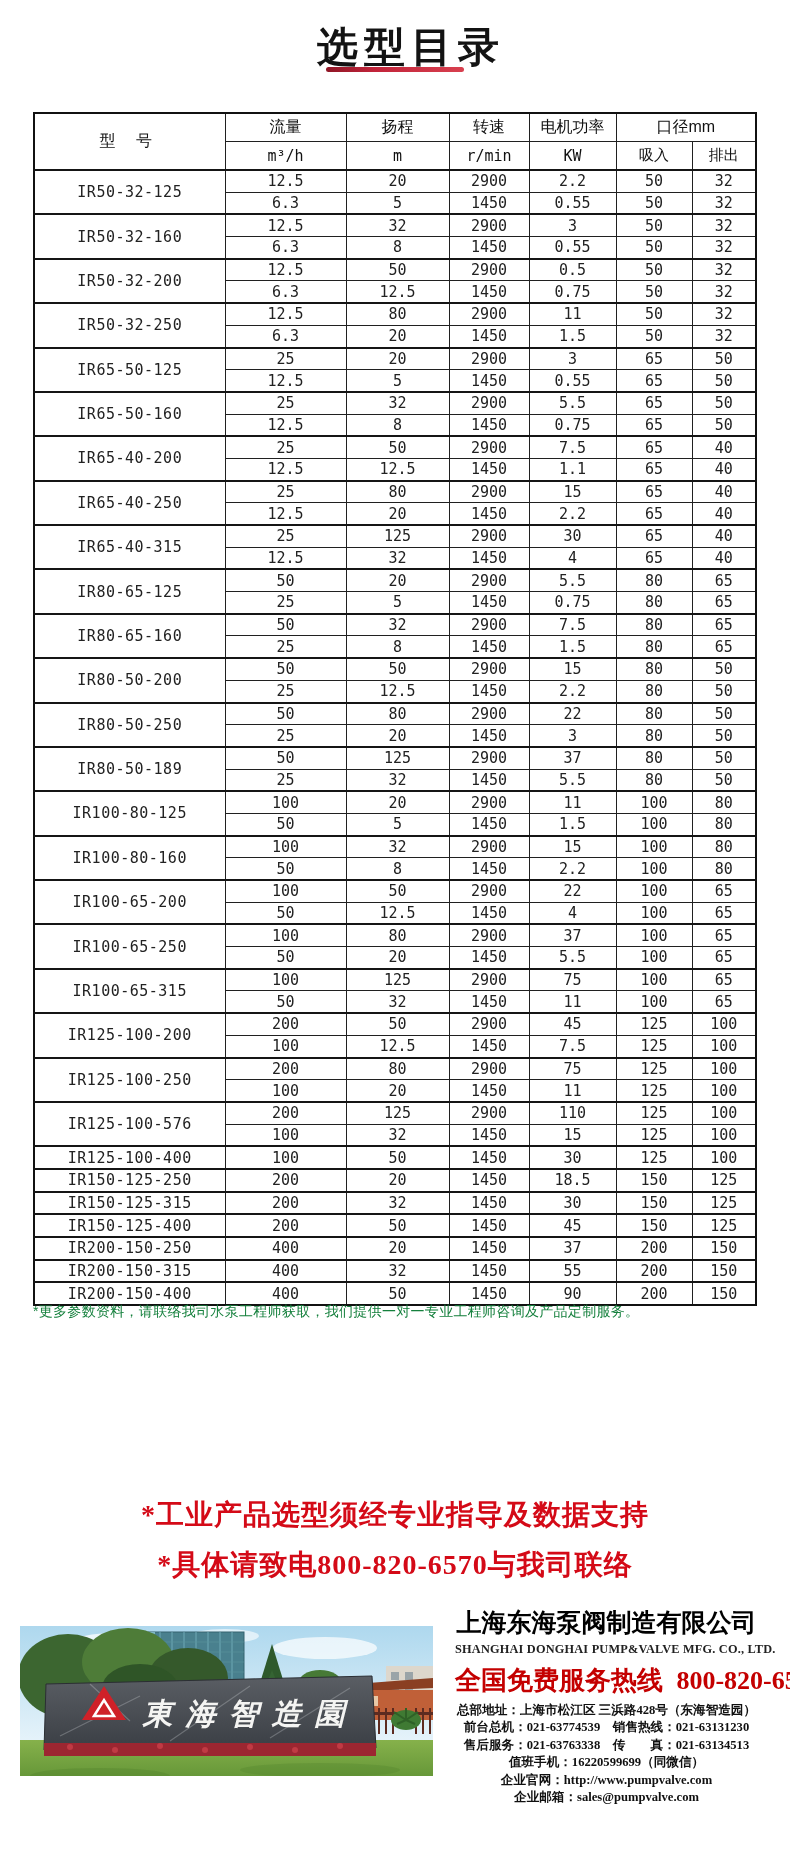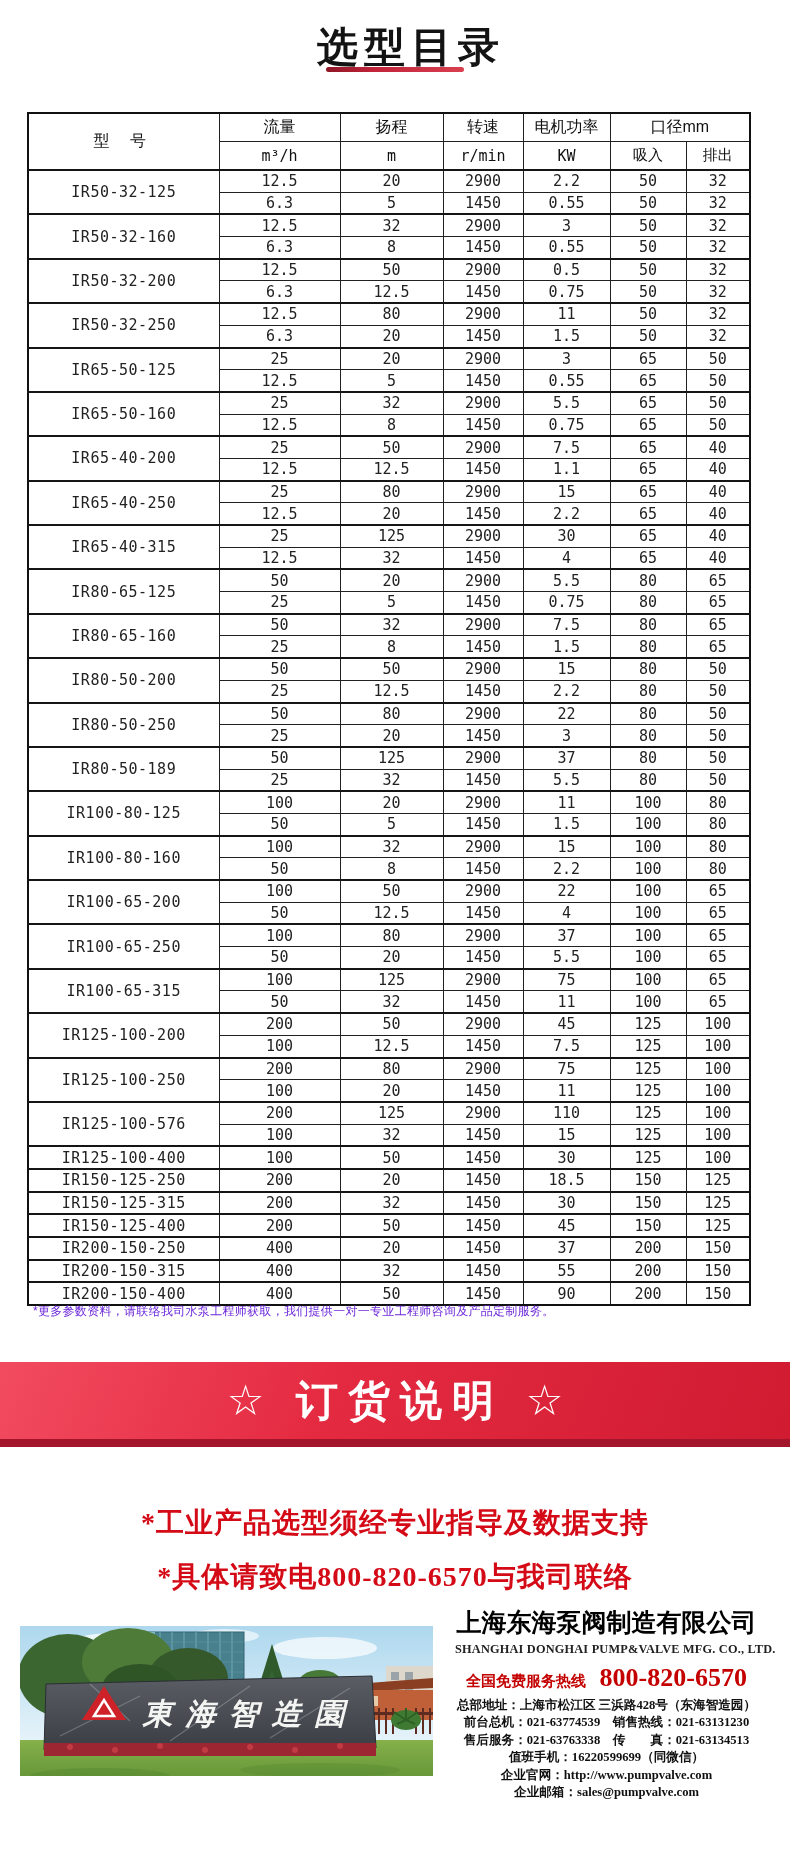--- a/index.html
+++ b/index.html
@@ -13,21 +13,21 @@
     text-align:center; font-size:41px; font-weight:900; color:#131313;
     letter-spacing:6px;
   }
   .title-underline {
     position:absolute; top:67px; left:50%; transform:translateX(-50%);
     width:138px; height:5px; border-radius:3px;
     background:linear-gradient(90deg,#8f1626 0%,#c2243a 35%,#d8404f 100%);
   }
   
   .spec-table {
-    position:absolute; top:112px; left:27px; width:722px;
+    position:absolute; top:112px; left:33px; width:722px;
     border-collapse:collapse; table-layout:fixed;
     border:2.5px solid #111;
     padding-left:48px;
   }
   .spec-table th, .spec-table td {
     border:1.5px solid #202020; text-align:center; vertical-align:middle;
     padding:0; color:#222; overflow:hidden; white-space:nowrap;
   }
   .spec-table thead th { height:27px; font-size:16px; font-weight:400; color:#111; }
   .spec-table thead .unit-row th { font-size:15px; font-family:"DejaVu Sans Mono","Liberation Mono",monospace; }
@@ -35,57 +35,57 @@
     height:20.7px; font-size:15px;
     font-family:"DejaVu Sans Mono","Liberation Mono",monospace;
   }
   .spec-table td.model-cell { font-size:15px; letter-spacing:0.5px; }
   .spec-table tr.sub-row td { border-top:1px solid #3c3c3c; }
   .spec-table tr.group-start td { border-top:2px solid #151515; }
   .model-header { letter-spacing:8px; }
   
   .footnote {
     position:absolute; top:1303px; left:33px; margin:0;
-    font-size:12px; color:#6d28d9; letter-spacing:0.3px;
+    font-size:14px; color:#15803d; letter-spacing:0.3px;
   }
   
   .order-banner {
     position:absolute; top:1362px; left:0; width:790px; height:85px;
     box-sizing:border-box; border-bottom:8px solid #a2152a;
     background:linear-gradient(112deg,#f24b60 0%,#e42a41 42%,#d01b31 100%);
     display:flex; align-items:center; justify-content:center;
   }
   .order-banner-title {
     margin:0; color:#ffffff; font-size:42px; font-weight:900;
     letter-spacing:10px; padding-left:10px;
   }
   
   .notice-block { position:absolute; top:1488px; left:0; width:100%; text-align:center; }
   .notice-line {
-    margin:16px 0 12px 0; font-size:28px; font-weight:900; color:#d40a17;
+    margin:8px 0 12px 0; font-size:28px; font-weight:900; color:#d40a17;
     font-family:"Liberation Serif","DejaVu Serif",serif; letter-spacing:1px;
   }
   
   .company-photo {
     position:absolute; top:1626px; left:20px; width:413px; height:150px;
     overflow:hidden; background:#cfe6f2;font-style:italic;
   }
   .company-photo svg { display:block; }
   .company-info { position:absolute; top:1606px; left:455px; width:303px;text-align:center; }
   .company-name {
     margin:0; font-size:25px; font-weight:900; color:#000;
     white-space:nowrap; letter-spacing:0px;
   }
   .company-name-en {
     margin:3px 0 0 0; font-size:12.3px; font-weight:700; color:#222;
     font-family:"Liberation Serif","DejaVu Serif",serif;
     white-space:nowrap; letter-spacing:0.2px;
   }
   .hotline { margin:6px 0 4px 0; white-space:nowrap; color:#c40000; font-weight:900; }
-  .hotline-label { font-size:15px; }
+  .hotline-label { font-size:26px; }
   .hotline-number { font-size:26px; margin-left:9px; font-family:"Liberation Serif","DejaVu Serif",serif; }
   .contact-lines { margin-top:2px; }
   .contact-line {
     font-size:12.6px; font-weight:700; color:#101010; line-height:17.4px;
     white-space:nowrap; font-family:"Liberation Serif","DejaVu Serif",serif;
   }
 </style>
 </head>
 <body>
 
@@ -558,23 +558,20 @@
           <td>1450</td>
           <td>90</td>
           <td>200</td>
           <td>150</td>
         </tr>
       </tbody>
   </table>
 
   <p class="footnote">*更多参数资料，请联络我司水泵工程师获取，我们提供一对一专业工程师咨询及产品定制服务。</p>
 
-  <div class="order-banner">
-    <h2 class="order-banner-title">☆ 订货说明 ☆</h2>
-  </div>
 
   <div class="notice-block">
     <p class="notice-line">*工业产品选型须经专业指导及数据支持</p>
     <p class="notice-line">*具体请致电800-820-6570与我司联络</p>
   </div>
 
   <div class="company-photo">
     <svg width="413" height="162" viewBox="0 0 413 162" xmlns="http://www.w3.org/2000/svg">
       <defs>
         <linearGradient id="sky" x1="0" y1="0" x2="0" y2="1">

